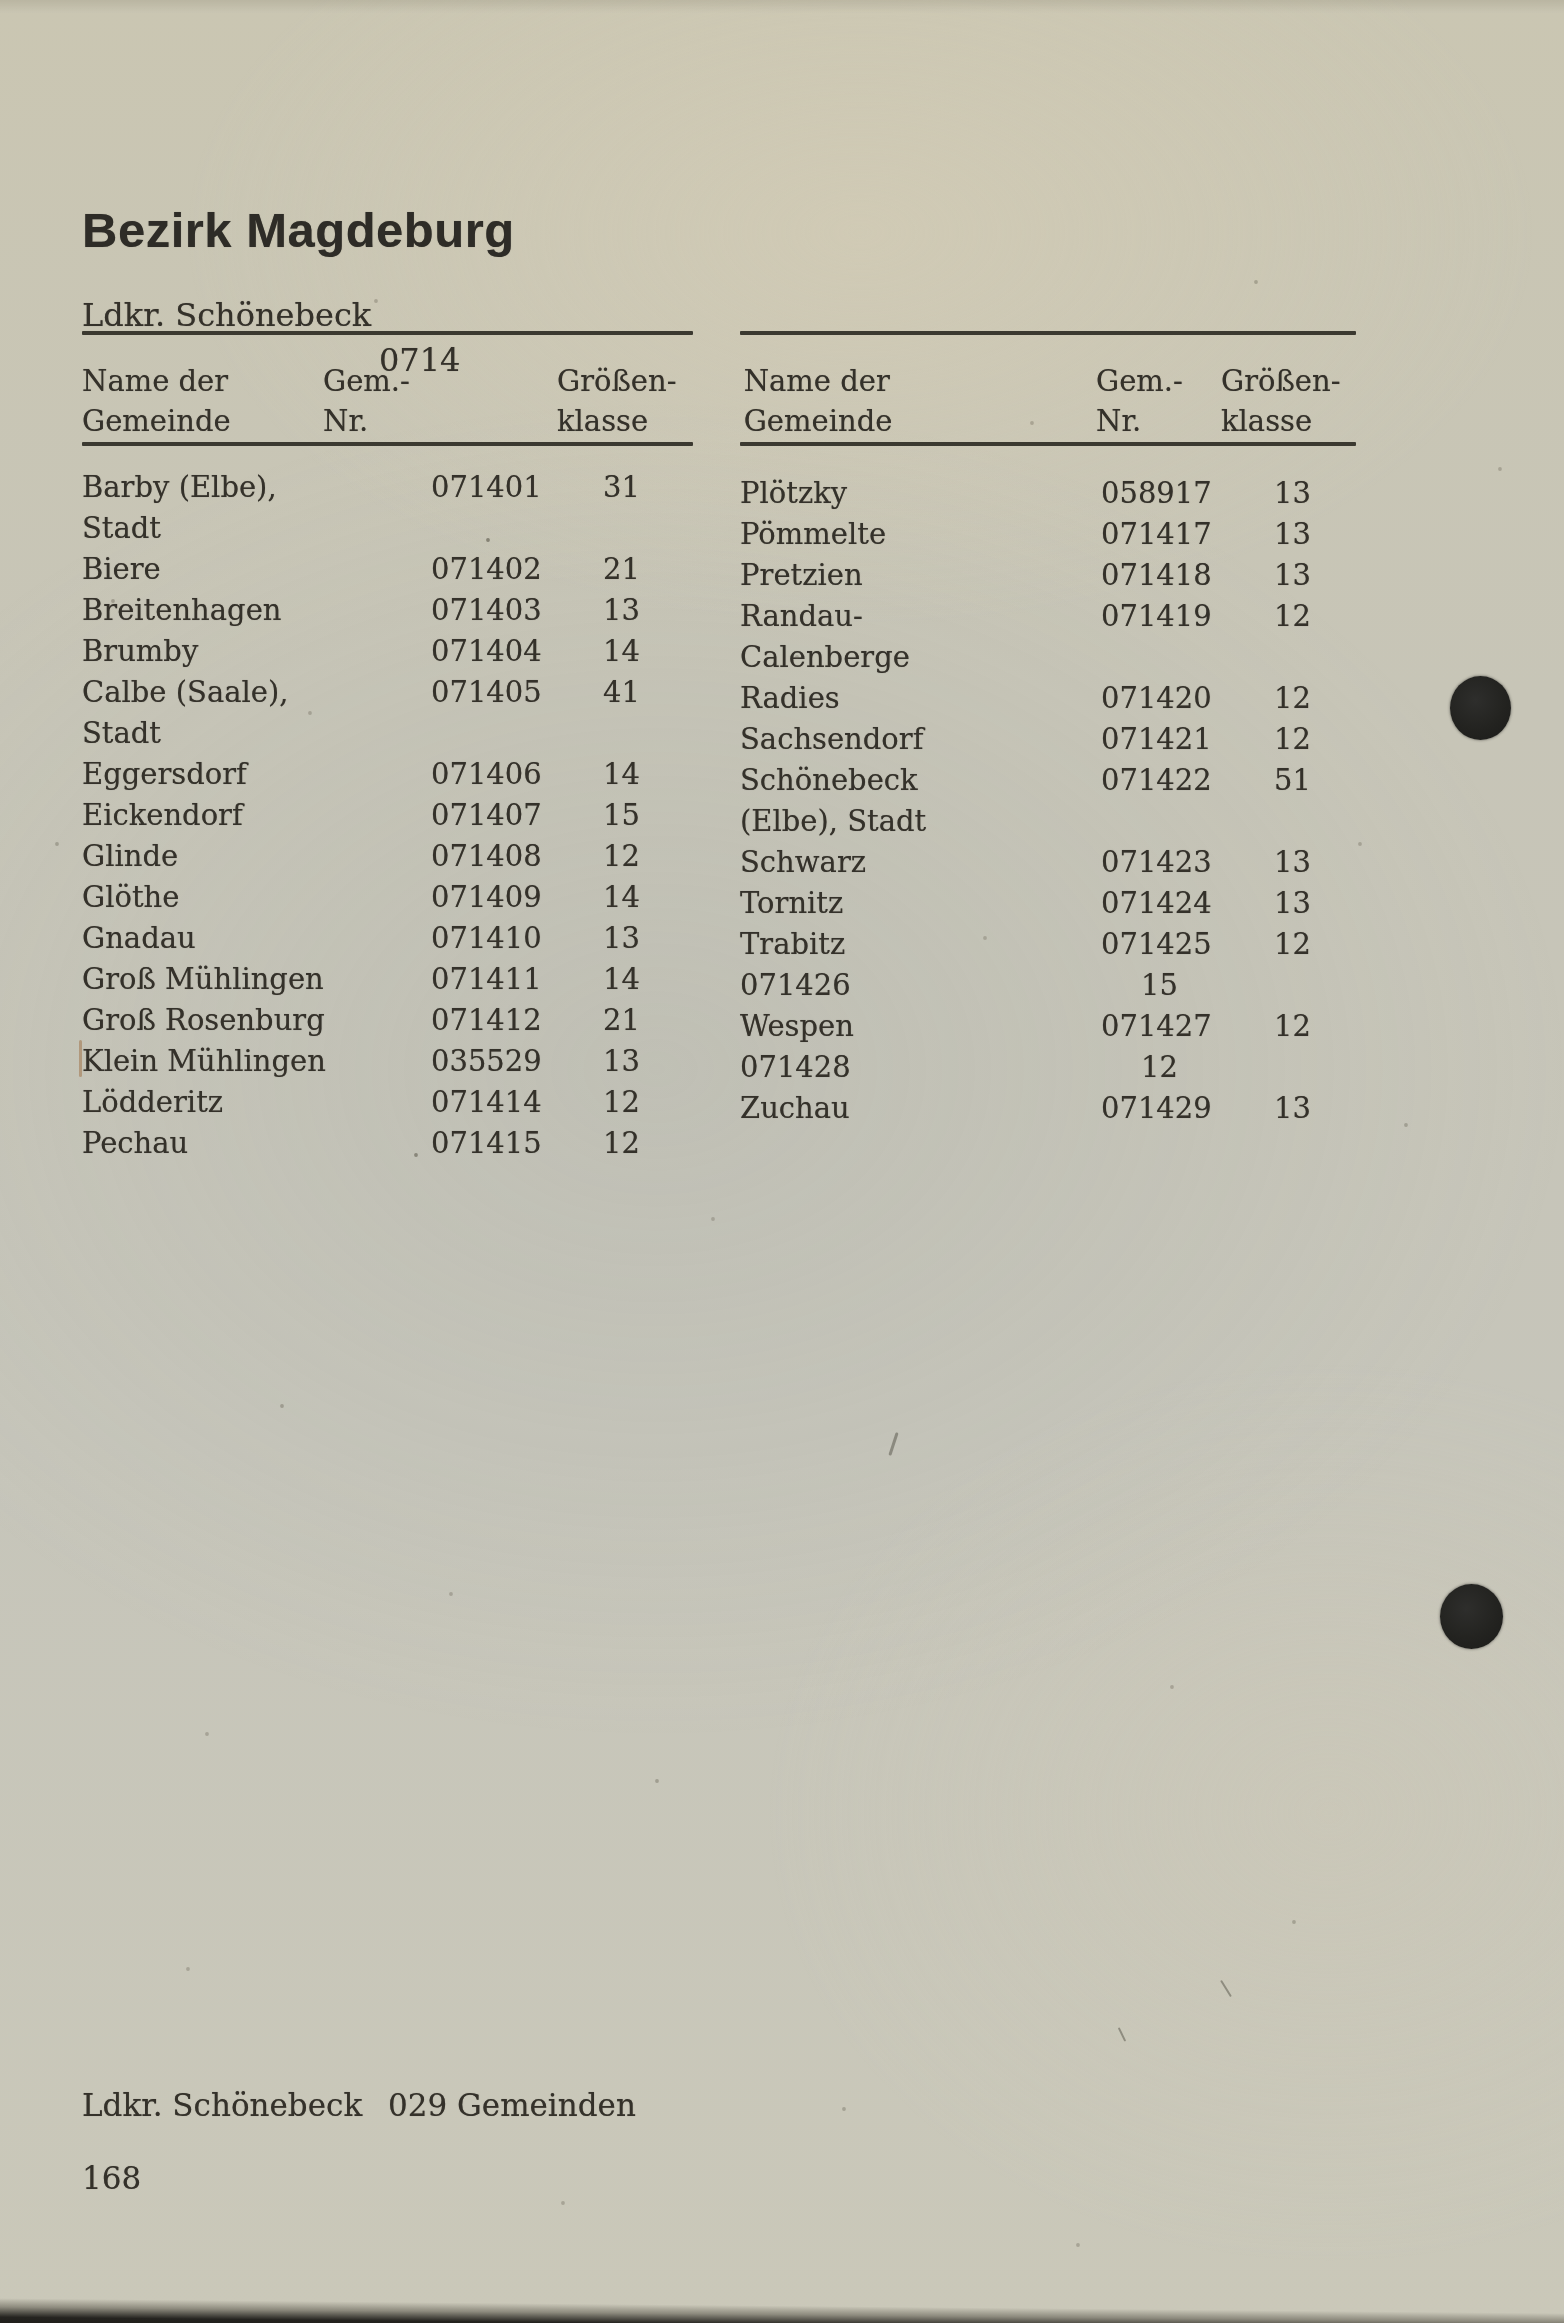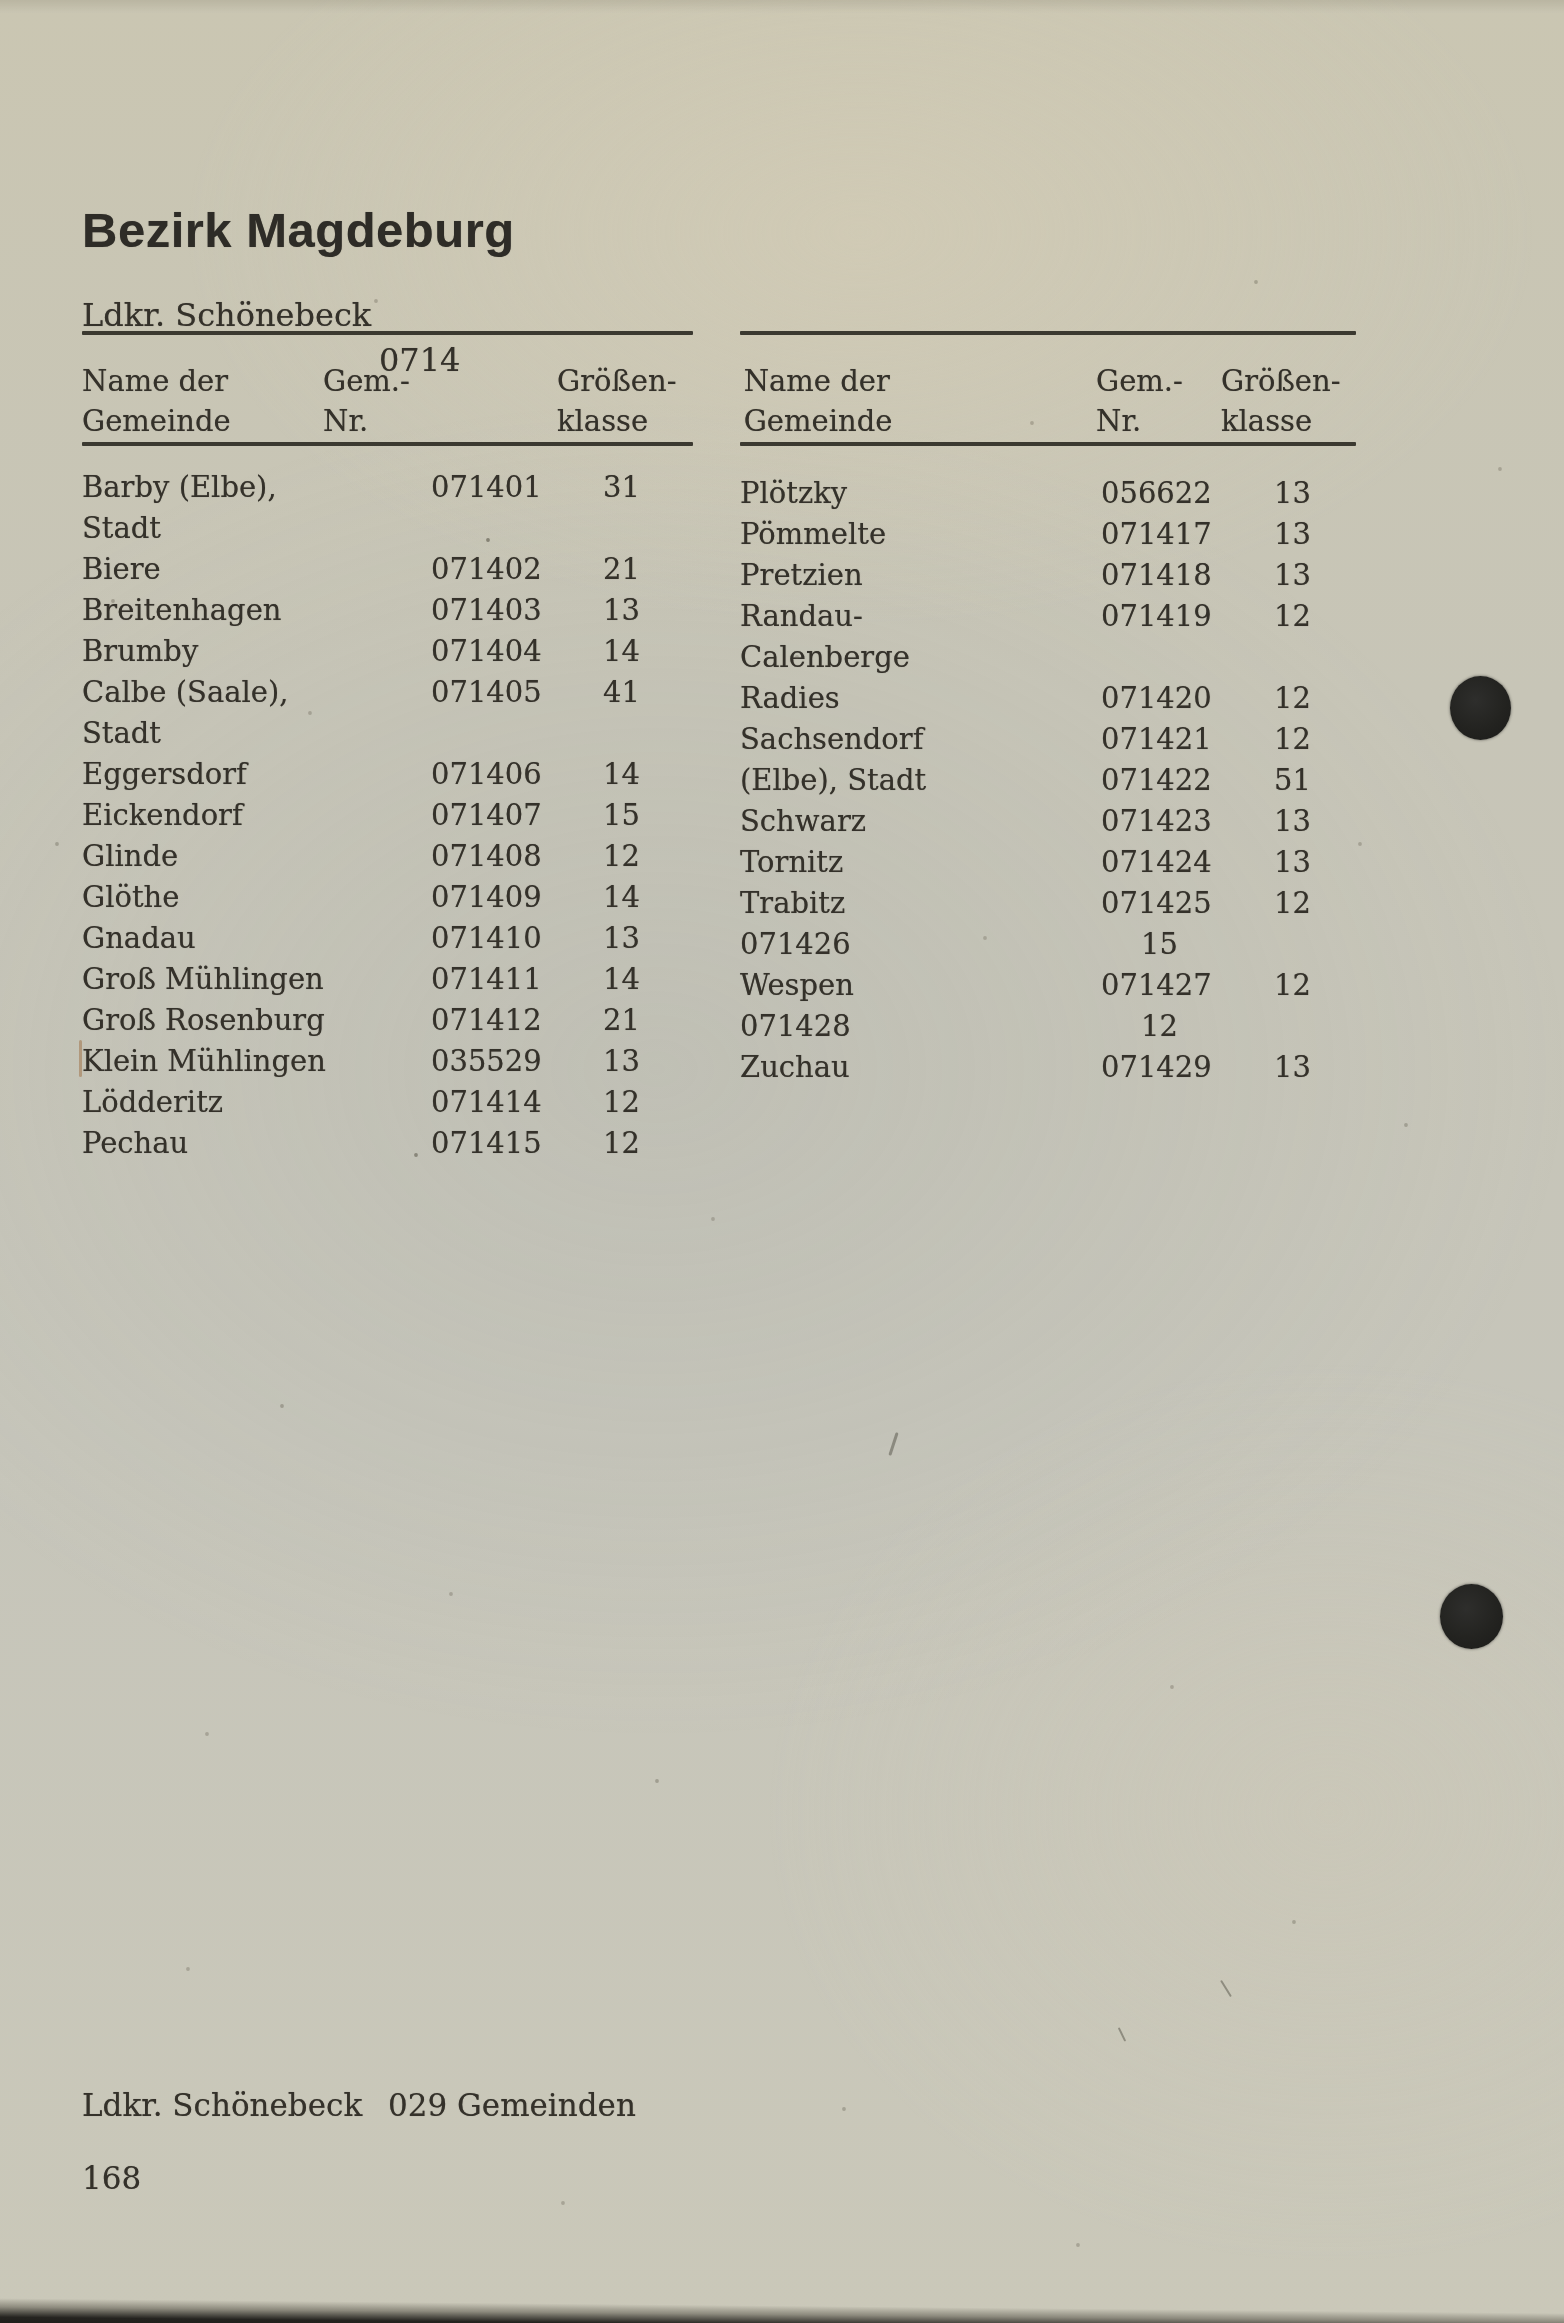--- a/index.html
+++ b/index.html
@@ -272,21 +272,21 @@
       <span class="hline2">Größen-</span>
       <span class="hline2">klasse</span>
     </div>
   </div>
   <div class="rule mid"></div>
   <div class="tbody ink">
       <div class="trow">
         <div class="c name">
           <div class="nline">Plötzky</div>
         </div>
-        <div class="c nr">056622</div>
+        <div class="c nr">058917</div>
         <div class="c klasse">13</div>
       </div>
       <div class="trow">
         <div class="c name">
           <div class="nline">Pömmelte</div>
         </div>
         <div class="c nr">071417</div>
         <div class="c klasse">13</div>
       </div>
       <div class="trow">
@@ -313,20 +313,21 @@
       </div>
       <div class="trow">
         <div class="c name">
           <div class="nline">Sachsendorf</div>
         </div>
         <div class="c nr">071421</div>
         <div class="c klasse">12</div>
       </div>
       <div class="trow">
         <div class="c name">
+          <div class="nline">Schönebeck</div>
           <div class="nline">(Elbe), Stadt</div>
         </div>
         <div class="c nr">071422</div>
         <div class="c klasse">51</div>
       </div>
       <div class="trow">
         <div class="c name">
           <div class="nline">Schwarz</div>
         </div>
         <div class="c nr">071423</div>

